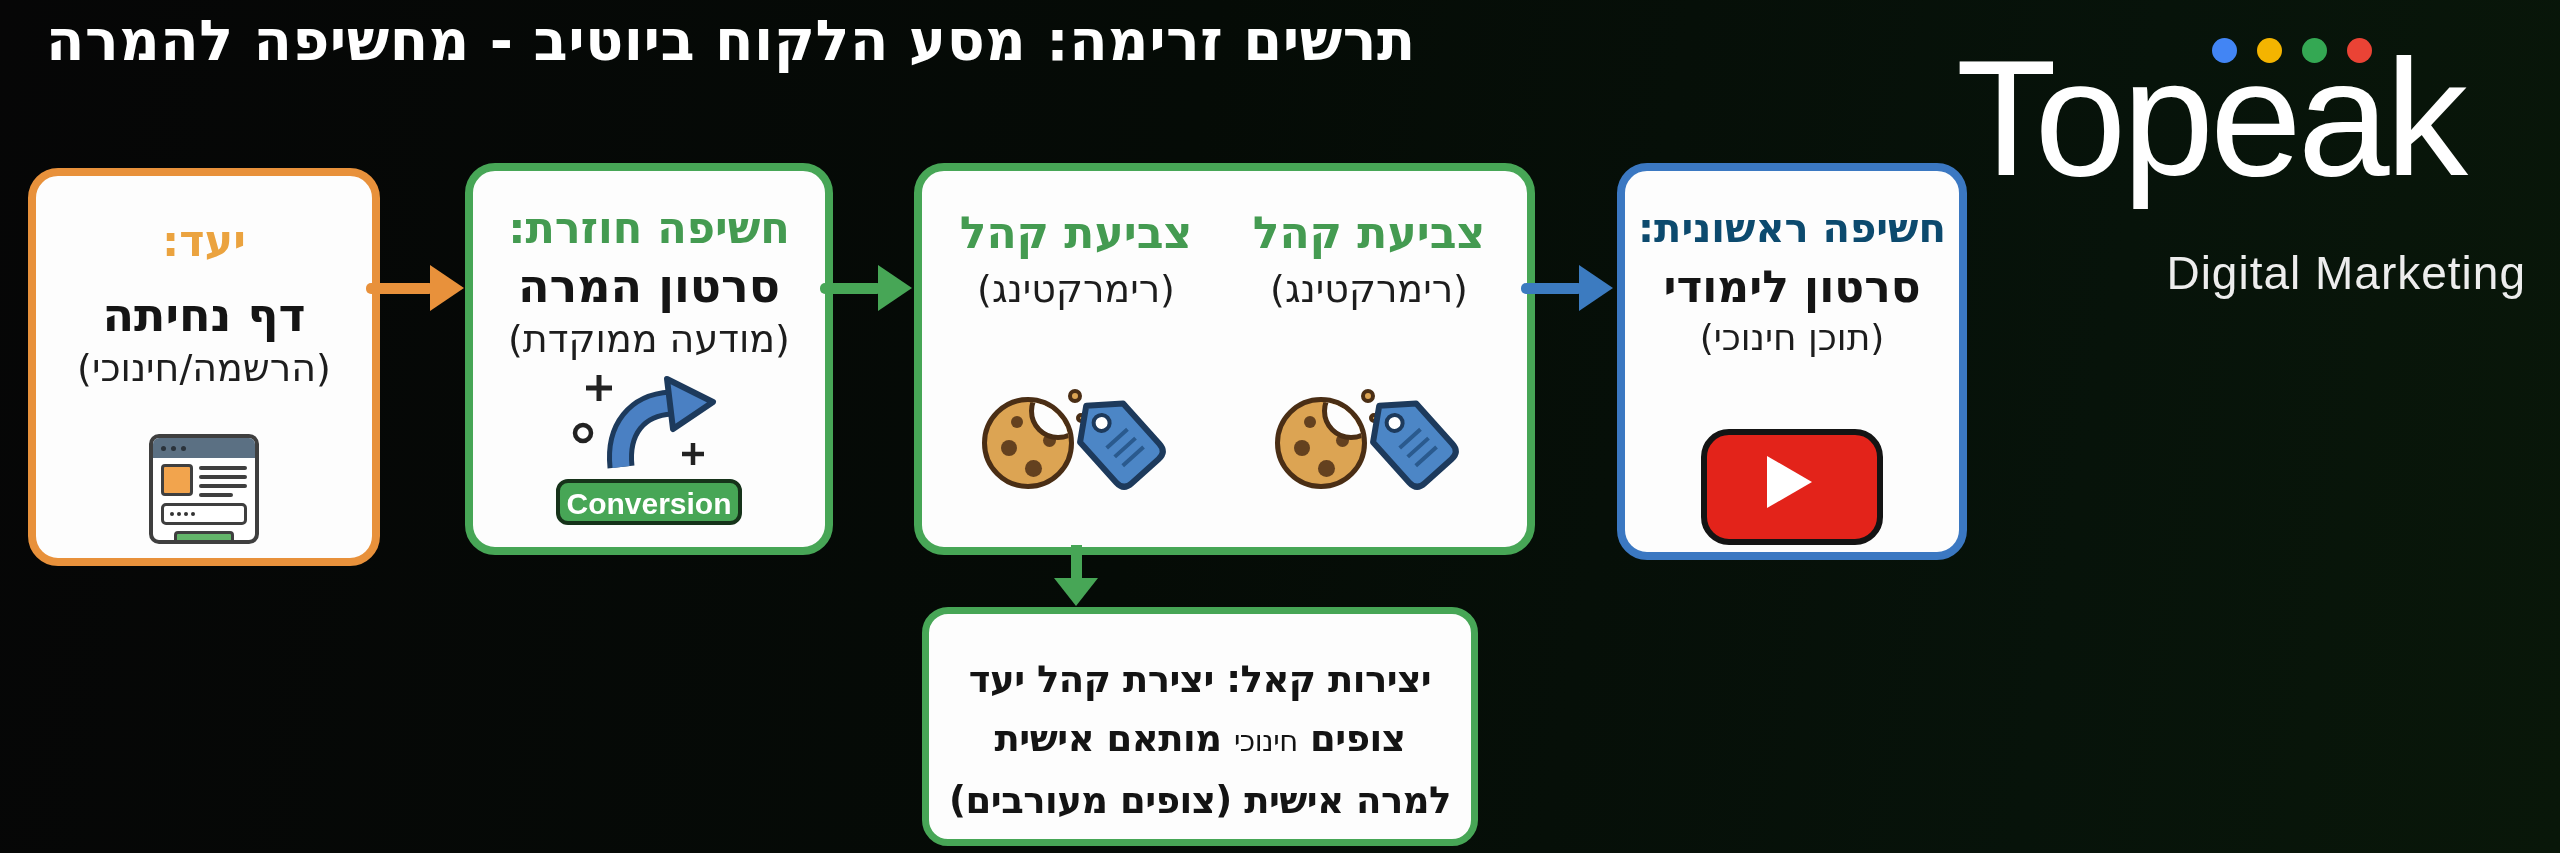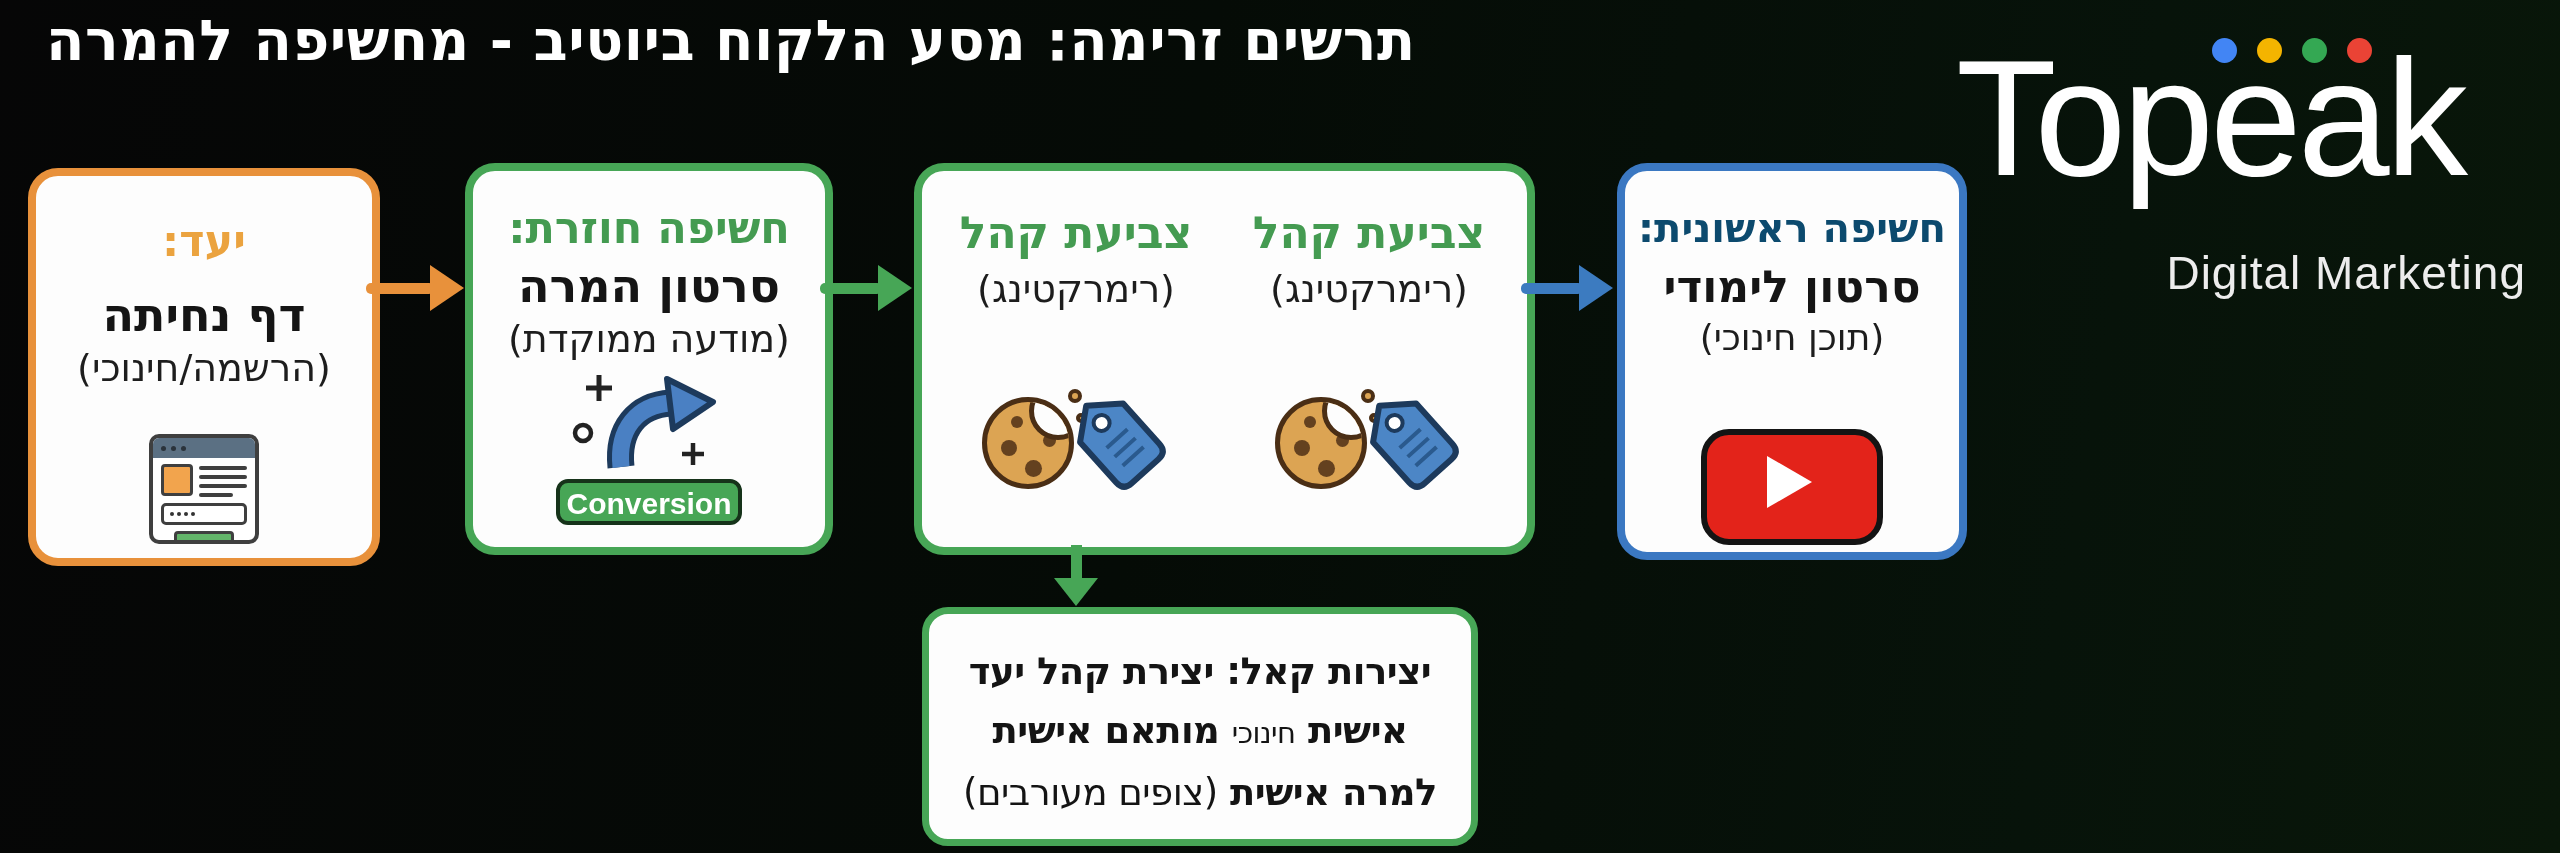--- a/index.html
+++ b/index.html
@@ -43,26 +43,26 @@
   .aline{position:absolute; height:11px; border-radius:5px;}
   .ahead{position:absolute; width:0; height:0; border-top:23px solid transparent; border-bottom:23px solid transparent;}
   .orangeF{background:#E8913B;} .greenF{background:#47A656;} .blueF{background:#3C7BC0;}
   .vline{position:absolute; left:1071px; top:545px; width:11px; height:38px; background:#47A656;}
   .vhead{position:absolute; left:1054px; top:578px; width:0; height:0;
          border-left:22px solid transparent; border-right:22px solid transparent; border-top:28px solid #47A656;}
   
   .note-box{
     position:absolute; left:922px; top:607px; width:556px; height:239px;
     background:#fdfdfd; border:7px solid #47A656; border-radius:26px;
-    padding-top:28px; box-sizing:border-box;
+    padding-top:36px; box-sizing:border-box;
   }
   .nl{direction:rtl; text-align:center; font-size:37px; font-weight:bold; color:#141414;
       line-height:59px; white-space:nowrap; letter-spacing:-0.5px;}
   .nl .small{font-size:29px; font-weight:400;}
-  .nl .reg{font-weight:400;}
+  .nl .reg{font-weight:700;}
   
   .yt{position:absolute; left:50%; transform:translateX(-50%); top:258px;
       width:170px; height:104px; background:#E3231A; border:6px solid #141414; border-radius:28px;}
   .yt .tri{position:absolute; left:60px; top:21px; width:0; height:0;
       border-top:26px solid transparent; border-bottom:26px solid transparent; border-left:45px solid #fff;}
   
   .lp{position:absolute; left:50%; transform:translateX(-50%); top:258px;
       width:110px; height:110px; background:#fff; border:4px solid #3F3F3F; border-radius:10px; overflow:hidden; box-sizing:border-box;}
   .lp .bar{height:20px; background:#5B7083; display:flex; align-items:center; gap:5px; padding-left:8px;}
   .lp .bdot{width:5px; height:5px; border-radius:50%; background:#2b333b;}
@@ -229,21 +229,21 @@
   <div>
     <div class="vline"></div>
     <div class="vhead"></div>
   </div>
 
   <div class="note-box">
     <div class="nl">
       <span>יצירות קאל: יצירת קהל יעד</span>
     </div>
     <div class="nl">
-      <span>אישית</span>
+      <span>צופים</span>
       <span class="small">חינוכי</span>
       <span>מותאם אישית</span>
     </div>
     <div class="nl">
       <span>למרה אישית</span>
       <span class="reg">(צופים מעורבים)</span>
     </div>
   </div>
 
 </div>

